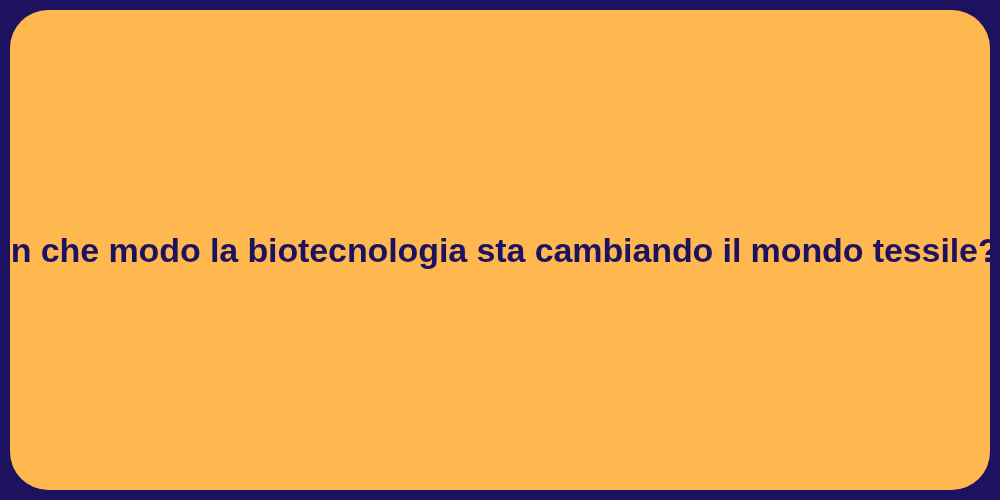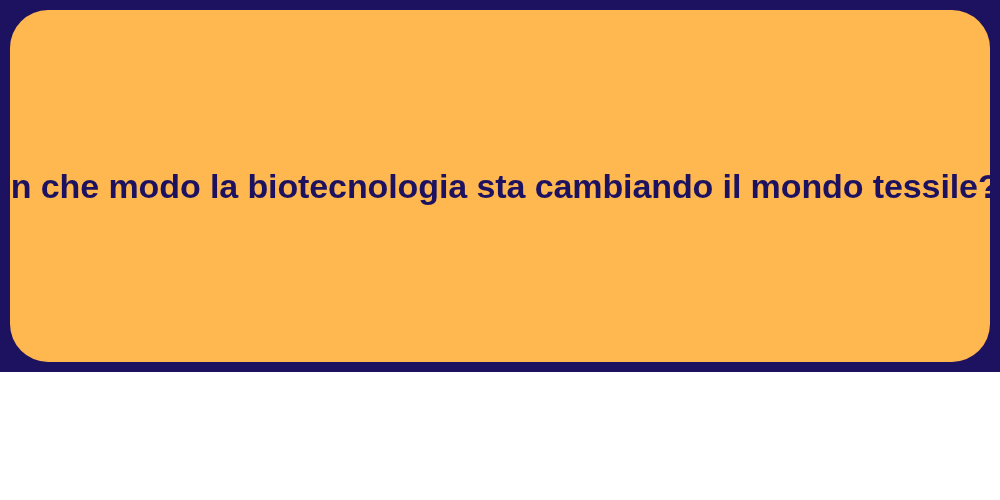--- a/index.html
+++ b/index.html
@@ -12,21 +12,21 @@
     width: 1000px;
     height: 500px;
     overflow: hidden;
     font-family: "Liberation Sans", sans-serif;
   }
 
   .card-frame {
     position: relative;
     box-sizing: border-box;
     width: 1000px;
-    height: 372px;
+    height: 500px;
     background: #1d1260;
     padding: 10px;
   }
 
   .card-panel {
     box-sizing: border-box;
     width: 100%;
     height: 100%;
     background: #ffb750;
     border-radius: 38px;

